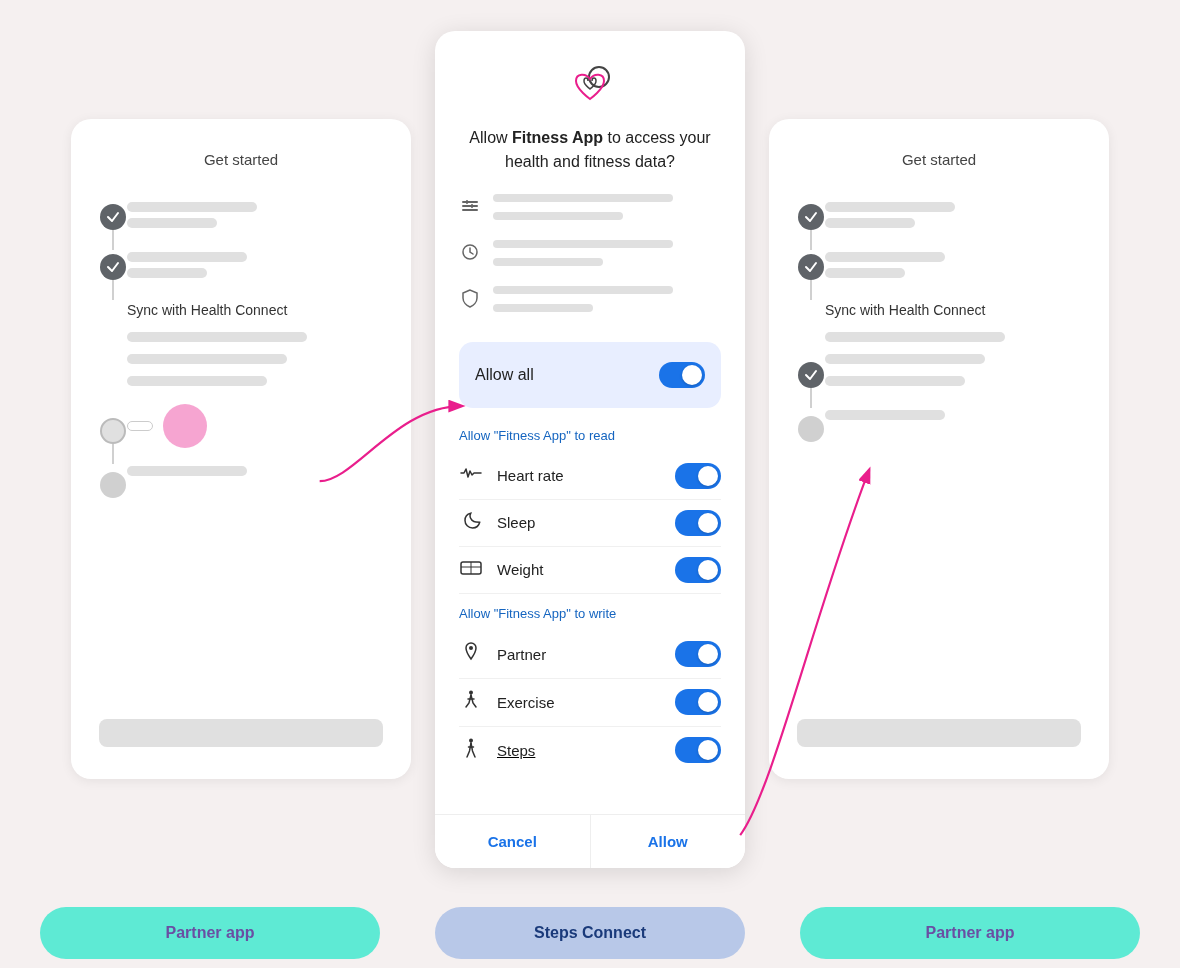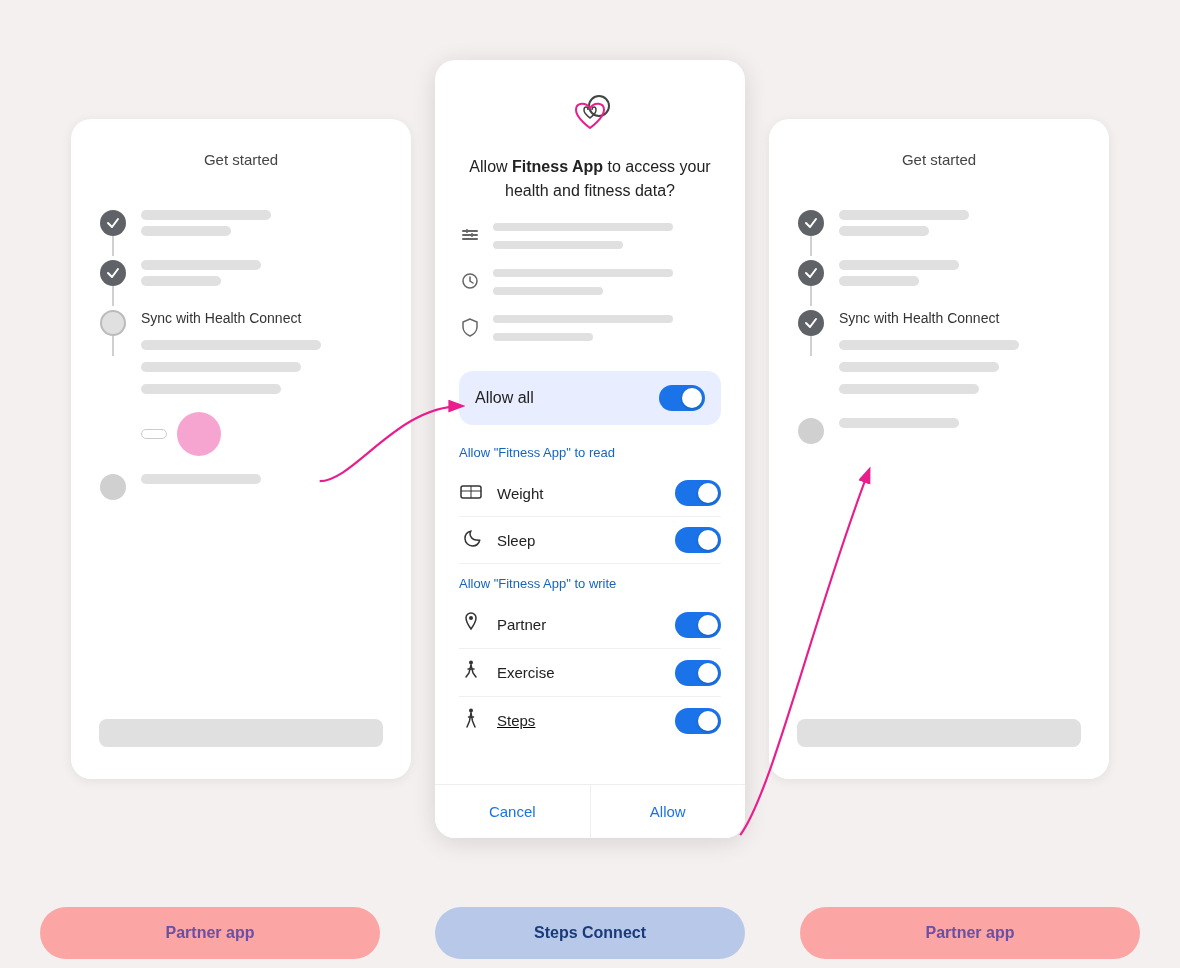--- a/index.html
+++ b/index.html
@@ -39,37 +39,36 @@
       flex-direction: column;
       gap: 0;
       box-shadow: 0 2px 12px rgba(0,0,0,0.07);
       position: relative;
     }
 
     .card-title {
       font-size: 15px;
       color: #444;
       text-align: center;
-      margin-bottom: 40px;
+      margin-bottom: 32px;
       font-weight: 400;
     }
 
     
     .step-list {
       display: flex;
       flex-direction: column;
       gap: 0;
       position: relative;
       flex: 1;
     }
 
     .step-item {
       display: flex;
-      align-items: flex-start;
-      gap: 14px;
+      align-items: flex-end;
       position: relative;
     }
 
     .step-connector {
       display: flex;
       flex-direction: column;
       align-items: center;
       min-width: 28px;
     }
 
@@ -231,21 +230,21 @@
       flex: 1;
     }
 
     
     .allow-all-row {
       display: flex;
       align-items: center;
       justify-content: space-between;
       background: #e8eeff;
       border-radius: 14px;
-      padding: 14px 16px;
+      padding: 20px 16px;
       margin: 10px 0 16px 0;
     }
 
     .allow-all-label {
       font-size: 16px;
       color: #222;
       font-weight: 400;
     }
 
     
@@ -315,21 +314,21 @@
     }
 
     .hc-footer-btn {
       flex: 1;
       padding: 18px;
       font-size: 15px;
       border: none;
       background: transparent;
       cursor: pointer;
       color: #1a73e8;
-      font-weight: 400;
+      font-weight: 700;
     }
 
     .hc-footer-btn:first-child {
       border-right: 1px solid #eee;
     }
 
     
     .bottom-labels {
       display: flex;
       flex-direction: row;
@@ -347,21 +346,21 @@
       height: 52px;
       border-radius: 26px;
       display: flex;
       align-items: center;
       justify-content: center;
       font-size: 16px;
       font-weight: 600;
     }
 
     .pill-partner {
-      background: #fca5a5;
+      background: #5eead4;
       color: #6a4fa3;
     }
 
     .pill-hc {
       background: #b8c8e8;
       color: #1a3a7a;
       max-width: 310px;
       margin: 0 auto;
     }
 
@@ -513,38 +512,49 @@
 
       <div class="allow-all-row">
         <span class="allow-all-label">Allow all</span>
         <div class="toggle"></div>
       </div>
 
       <div class="section-label">Allow "Fitness App" to read</div>
       <div class="perm-row">
         <div class="perm-left">
           <div class="perm-icon">
-            <svg width="22" height="18" viewBox="0 0 22 18" fill="none">
-                <rect x="1" y="4" width="20" height="12" rx="2" stroke="#333" stroke-width="1.5" fill="none"></rect>
-                <line x1="1" y1="9" x2="21" y2="9" stroke="#333" stroke-width="1"></line>
-                <line x1="11" y1="4" x2="11" y2="16" stroke="#333" stroke-width="1"></line>
-              </svg>
-          </div>
-          <span class="perm-label">Weight</span>
+            <svg width="22" height="16" viewBox="0 0 22 16" fill="none">
+                <polyline points="1,8 4,8 6,4 8,12 10,6 12,10 14,8 21,8" stroke="#333" stroke-width="1.5" stroke-linecap="round" stroke-linejoin="round" fill="none"></polyline>
+              </svg>
+          </div>
+          <span class="perm-label">Heart rate</span>
         </div>
         <div class="toggle"></div>
       </div>
       <div class="perm-row">
         <div class="perm-left">
           <div class="perm-icon">
             <svg width="20" height="20" viewBox="0 0 20 20" fill="none">
                 <path d="M15 12C12 12 9 9 9 6C9 5 9.3 4.1 9.7 3.3C6.4 4.1 4 7 4 10.5C4 14.6 7.4 18 11.5 18C15 18 17.9 15.6 18.7 12.3C17.9 12.1 16.5 12 15 12Z" stroke="#333" stroke-width="1.5" fill="none"></path>
               </svg>
           </div>
           <span class="perm-label">Sleep</span>
+        </div>
+        <div class="toggle"></div>
+      </div>
+      <div class="perm-row">
+        <div class="perm-left">
+          <div class="perm-icon">
+            <svg width="22" height="18" viewBox="0 0 22 18" fill="none">
+                <rect x="1" y="4" width="20" height="12" rx="2" stroke="#333" stroke-width="1.5" fill="none"></rect>
+                <line x1="1" y1="9" x2="21" y2="9" stroke="#333" stroke-width="1"></line>
+                <line x1="11" y1="4" x2="11" y2="16" stroke="#333" stroke-width="1"></line>
+              </svg>
+          </div>
+          <span class="perm-label">Weight</span>
         </div>
         <div class="toggle"></div>
       </div>
 
       <div class="section-label" style="margin-top:12px;">Allow "Fitness App" to write</div>
       <div class="perm-row">
         <div class="perm-left">
           <div class="perm-icon">
             <svg width="18" height="22" viewBox="0 0 18 22" fill="none">
                 <path d="M9 2C6 2 4 4.5 4 7C4 11 9 18 9 18C9 18 14 11 14 7C14 4.5 12 2 9 2Z" stroke="#333" stroke-width="1.5" fill="none"></path>

